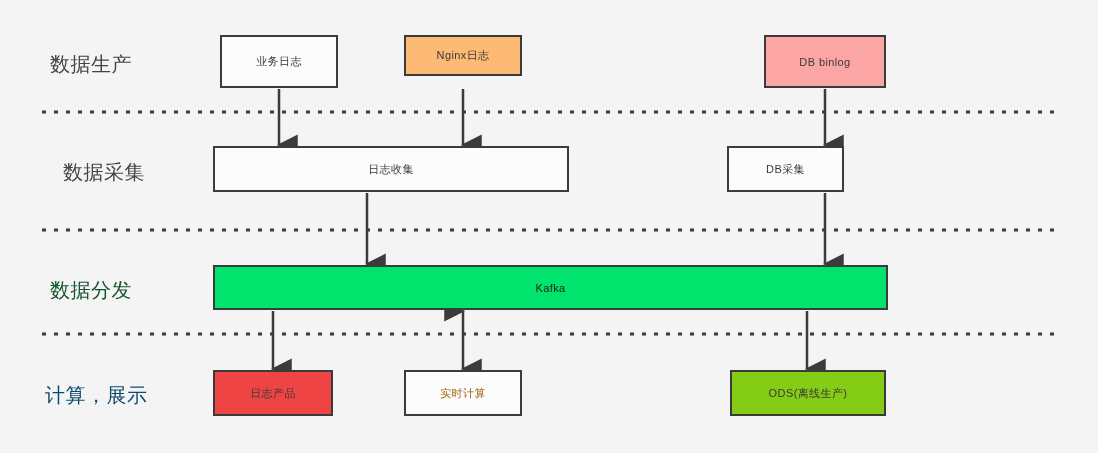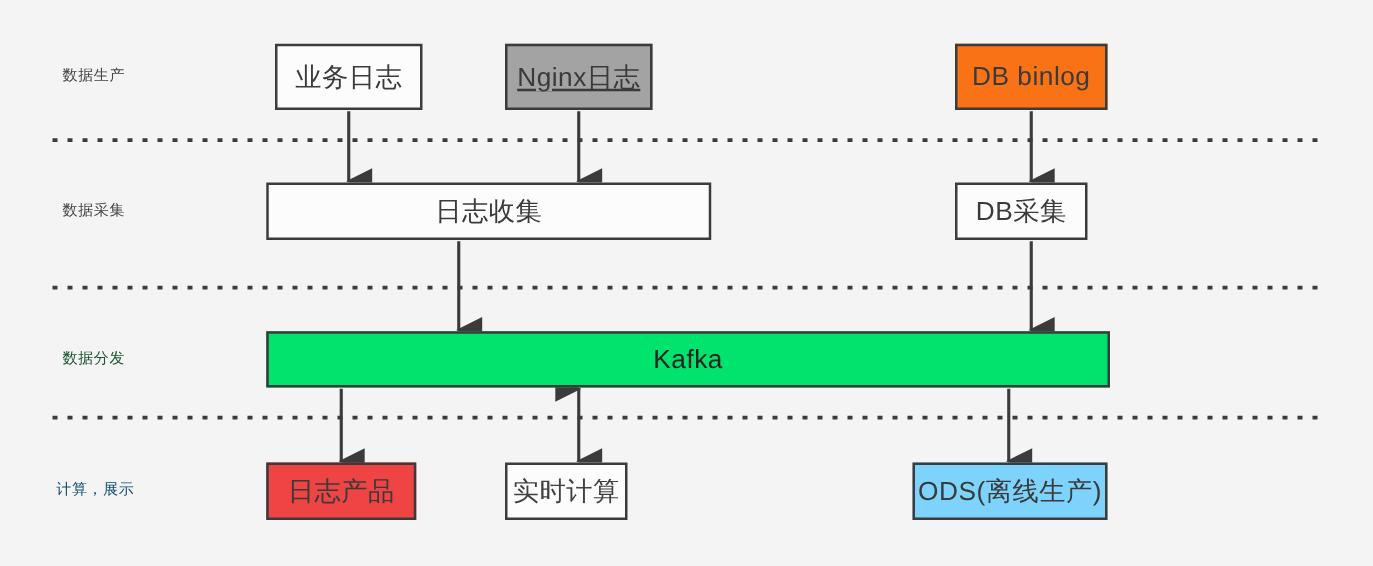--- a/index.html
+++ b/index.html
@@ -18,35 +18,35 @@
   }
   #svg-layer {
     position: absolute;
     left: 0;
     top: 0;
     width: 1098px;
     height: 453px;
   }
   .row-label {
     position: absolute;
-    font-size: 12px;
+    font-size: 20px;
     color: #444444;
     letter-spacing: 0.5px;
     white-space: nowrap;
     line-height: 1;
   }
   .node-box {
     position: absolute;
     box-sizing: border-box;
     background: #fcfcfc;
     border: 2.5px solid #3b3b3b;
     display: flex;
     align-items: center;
     justify-content: center;
-    font-size: 21px;
+    font-size: 11px;
     color: #3a3a3a;
     letter-spacing: 0.4px;
     white-space: nowrap;
   }
   .node-box.kafka-bar {
     background: #00e36c;
     border: 2.5px solid #3b3b3b;
     color: #222222;
   }
 </style>
@@ -73,29 +73,29 @@
         <line x1="367" x2="367" y1="193" y2="264" stroke="#3b3b3b" stroke-width="2.5" marker-end="url(#arrow-down)"></line>
         <line x1="825" x2="825" y1="193" y2="264" stroke="#3b3b3b" stroke-width="2.5" marker-end="url(#arrow-down)"></line>
         <line x1="273" x2="273" y1="311" y2="369" stroke="#3b3b3b" stroke-width="2.5" marker-end="url(#arrow-down)"></line>
         <line x1="463" x2="463" y1="311" y2="369" stroke="#3b3b3b" stroke-width="2.5" marker-end="url(#arrow-down)" marker-start="url(#arrow-down)"></line>
         <line x1="807" x2="807" y1="311" y2="369" stroke="#3b3b3b" stroke-width="2.5" marker-end="url(#arrow-down)"></line>
       </g>
   </svg>
 
   <div id="row-label-group">
       <div class="row-label" style="left: 50px; top: 54px; color: rgb(68, 68, 68);">数据生产</div>
-      <div class="row-label" style="left: 50px; top: 162px; color: rgb(68, 68, 68);">数据采集</div>
+      <div class="row-label" style="left: 63px; top: 162px; color: rgb(68, 68, 68);">数据采集</div>
       <div class="row-label" style="left: 50px; top: 280px; color: #14532d;">数据分发</div>
       <div class="row-label" style="left: 45px; top: 385px; color: #0c4a6e;">计算，展示</div>
     </div>
   <div id="node-group">
       <div class="node-box" style="left: 220px; top: 35px; width: 118px; height: 53px; border-color: rgb(59, 59, 59); background: rgb(252, 252, 252); color: rgb(58, 58, 58);">业务日志</div>
-      <div class="node-box" style="left: 404px; top: 35px; width: 118px; height: 53px; border-color: rgb(59, 59, 59); background: #a3a3a3; color: rgb(58, 58, 58); text-decoration: underline;">Nginx日志</div>
-      <div class="node-box" style="left: 764px; top: 35px; width: 122px; height: 53px; border-color: rgb(59, 59, 59); background: #f97316; color: rgb(58, 58, 58);">DB binlog</div>
+      <div class="node-box" style="left: 404px; top: 35px; width: 118px; height: 41px; border-color: rgb(59, 59, 59); background: #fdba74; color: rgb(58, 58, 58);">Nginx日志</div>
+      <div class="node-box" style="left: 764px; top: 35px; width: 122px; height: 53px; border-color: rgb(59, 59, 59); background: #fca5a5; color: rgb(58, 58, 58);">DB binlog</div>
       <div class="node-box" style="left: 213px; top: 146px; width: 356px; height: 46px; border-color: rgb(59, 59, 59); background: rgb(252, 252, 252); color: rgb(58, 58, 58);">日志收集</div>
-      <div class="node-box" style="left: 764px; top: 146px; width: 106px; height: 46px; border-color: rgb(59, 59, 59); background: rgb(252, 252, 252); color: rgb(58, 58, 58);">DB采集</div>
+      <div class="node-box" style="left: 727px; top: 146px; width: 117px; height: 46px; border-color: rgb(59, 59, 59); background: rgb(252, 252, 252); color: rgb(58, 58, 58);">DB采集</div>
       <div class="node-box kafka-bar" style="left: 213px; top: 265px; width: 675px; height: 45px; border-color: rgb(59, 59, 59); background: rgb(0, 227, 108);">Kafka</div>
       <div class="node-box" style="left: 213px; top: 370px; width: 120px; height: 46px; border-color: rgb(59, 59, 59); background: #ef4444; color: rgb(58, 58, 58);">日志产品</div>
-      <div class="node-box" style="left: 404px; top: 370px; width: 98px; height: 46px; border-color: rgb(59, 59, 59); background: rgb(252, 252, 252); color: #404040;">实时计算</div>
-      <div class="node-box" style="left: 730px; top: 370px; width: 156px; height: 46px; border-color: rgb(59, 59, 59); background: #7dd3fc; color: rgb(58, 58, 58);">ODS(离线生产)</div>
+      <div class="node-box" style="left: 404px; top: 370px; width: 118px; height: 46px; border-color: rgb(59, 59, 59); background: rgb(252, 252, 252); color: #a16207;">实时计算</div>
+      <div class="node-box" style="left: 730px; top: 370px; width: 156px; height: 46px; border-color: rgb(59, 59, 59); background: #84cc16; color: rgb(58, 58, 58);">ODS(离线生产)</div>
     </div>
 
 </div>
 
 </body></html>

